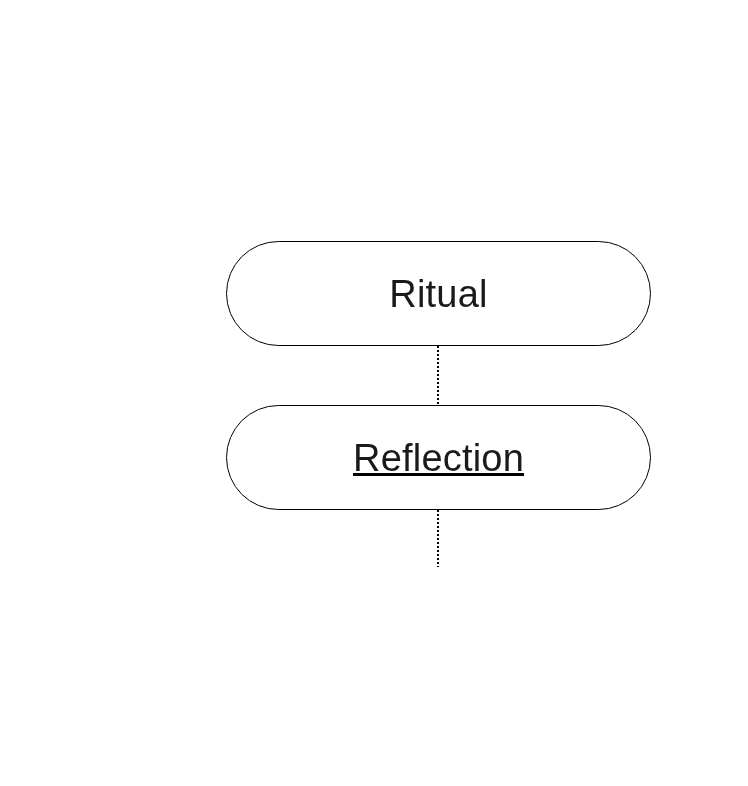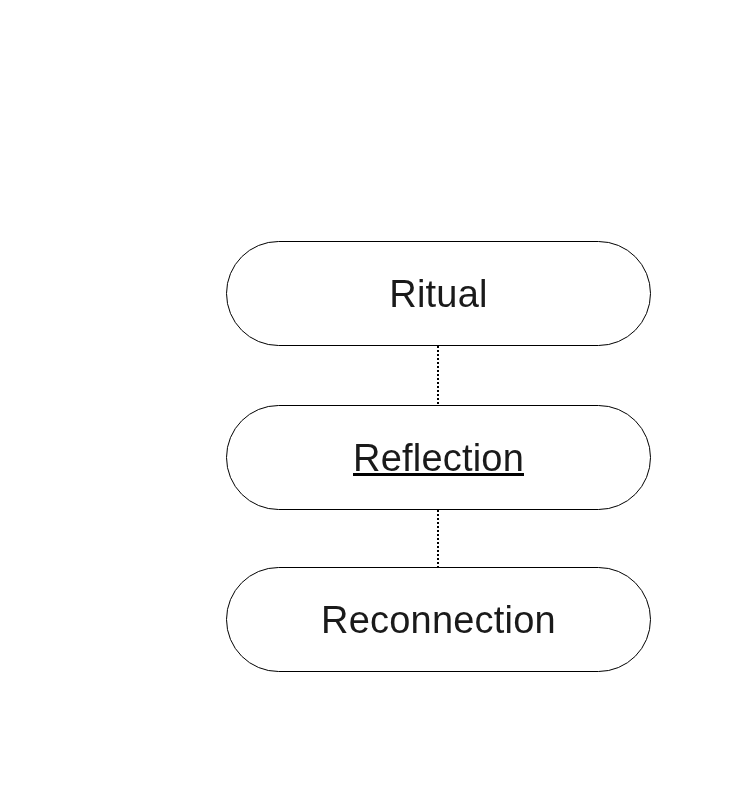--- a/index.html
+++ b/index.html
@@ -67,17 +67,14 @@
   </div>
 
   <div class="connector connector-1"></div>
 
   <div class="node node-2">
     <span class="node-label">Reflection</span>
   </div>
 
   <div class="connector connector-2"></div>
 
-  <div class="node node-3">
-    <span class="node-label">Reconnection</span>
-  </div>
 
 </div>
 
 </body></html>

